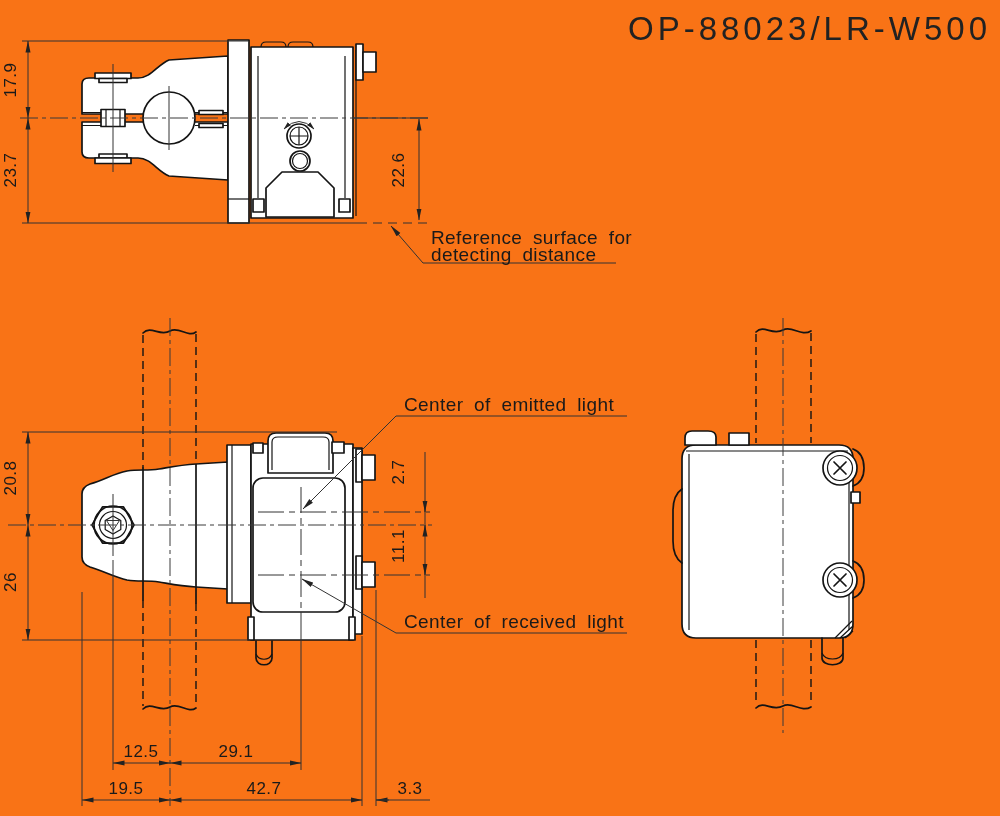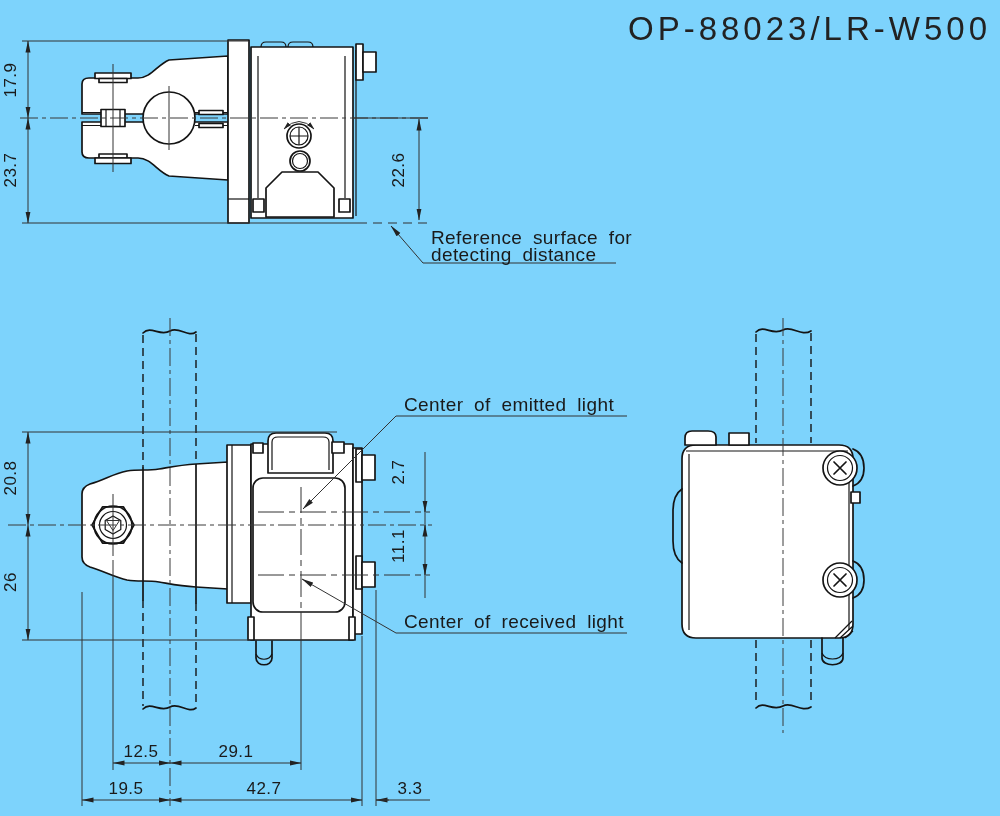--- a/index.html
+++ b/index.html
@@ -1,16 +1,16 @@
 <!DOCTYPE html>
 <html><head>
 <meta charset="utf-8">
 <style>
   html,body{margin:0;padding:0;background:#fff;}
-  #stage{position:relative;width:1000px;height:816px;background:#7dd3fc;overflow:hidden;
+  #stage{position:relative;width:1000px;height:816px;background:#f97316;overflow:hidden;
          font-family:"Liberation Sans",sans-serif;}
   svg{position:absolute;left:0;top:0;}
   .g  {fill:none;stroke:#141414;stroke-width:1.7;stroke-linecap:round;stroke-linejoin:round;}
   .gf {fill:#ffffff;stroke:#141414;stroke-width:1.7;stroke-linejoin:round;}
   .g2 {fill:none;stroke:#141414;stroke-width:1.2;stroke-linejoin:round;}
   .thin{fill:none;stroke:#333333;stroke-width:1;}
   .cl {fill:none;stroke:#3a3a3a;stroke-width:1;stroke-dasharray:18 4 4 4;}
   .hid{fill:none;stroke:#141414;stroke-width:1.4;stroke-dasharray:8 5;}
   .ref{fill:none;stroke:#333333;stroke-width:1.1;stroke-dasharray:9 6;}
   .lt {fill:none;stroke:#333333;stroke-width:1;stroke-dasharray:26 5 6 5;}

